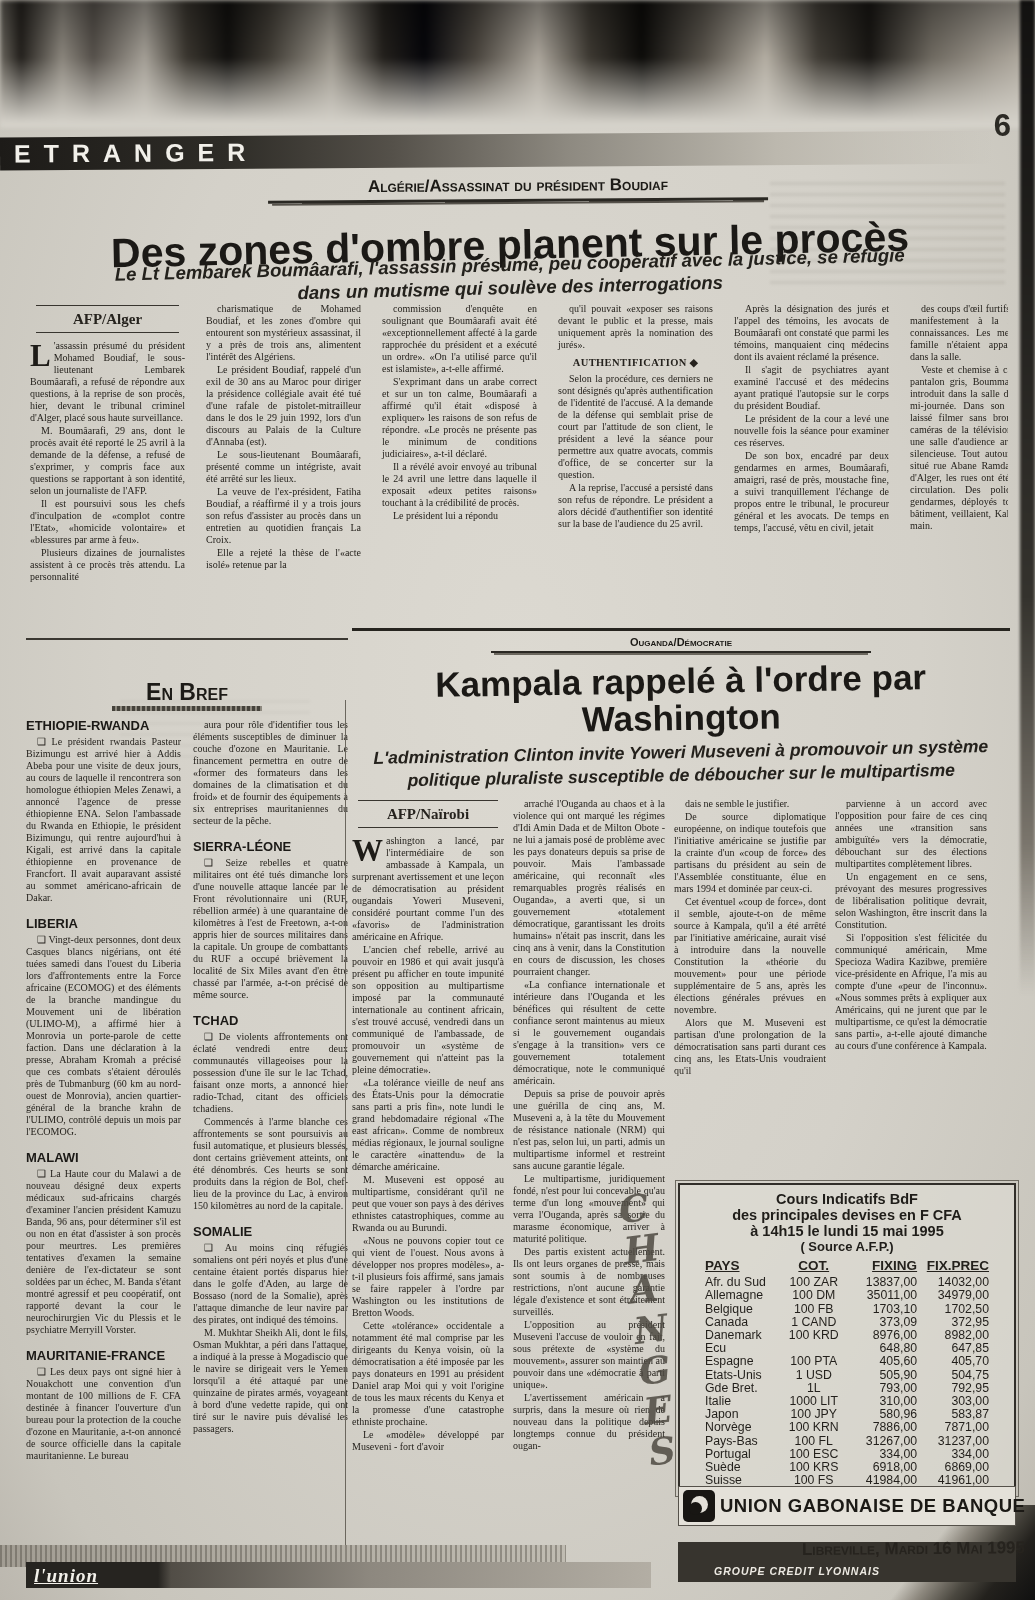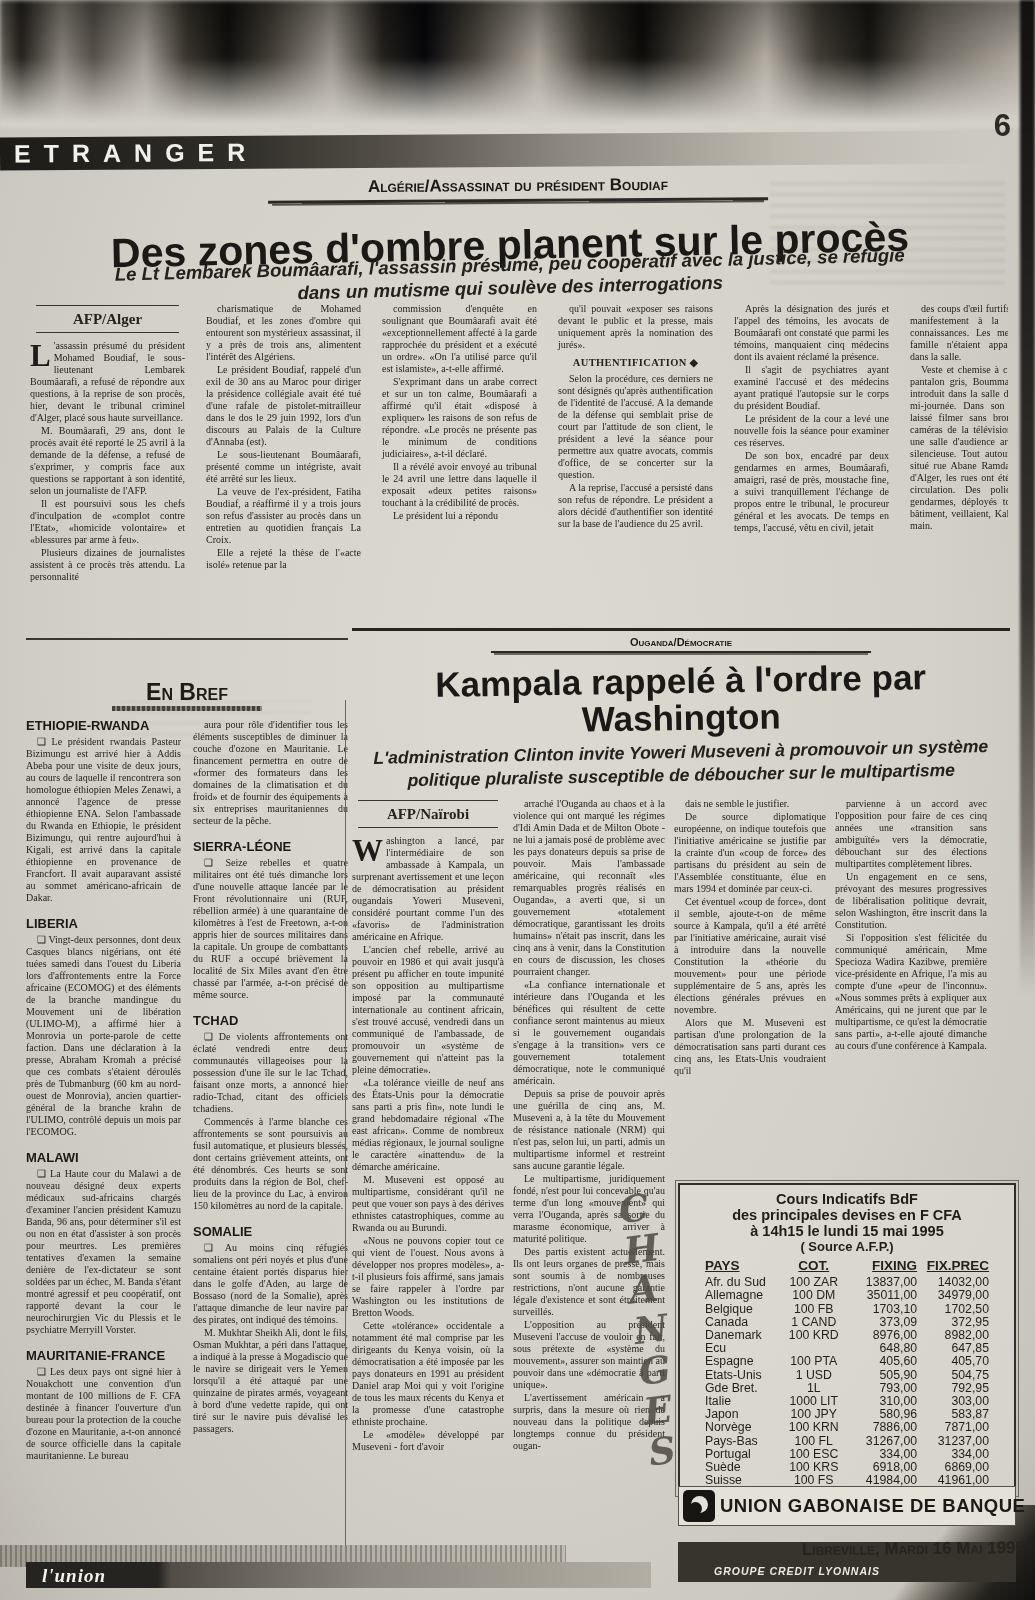--- a/index.html
+++ b/index.html
@@ -99,21 +99,21 @@
   .group-bar{background:#37342e;color:#ece9e2;font:italic 700 10.5px/1 "Liberation Sans",sans-serif;
     letter-spacing:1px;padding:24px 0 5px 36px;margin-top:16px;}
   
   .footer-hatch{position:absolute;top:1545px;left:0;width:566px;height:22px;
     background:repeating-linear-gradient(90deg,rgba(60,56,48,.35) 0 2px,rgba(60,56,48,0) 2px 5px),
                linear-gradient(90deg,#a29d93,#c0bcb2);}
   .footer-date{position:absolute;top:1540px;left:575px;width:450px;text-align:right;padding-right:8px;
     font:800 17px/1.2 "Liberation Sans",sans-serif;font-variant:small-caps;color:#26231e;transform:rotate(-.5deg);}
   .lunion-bar{position:absolute;top:1562px;left:26px;width:625px;height:26px;display:flex;align-items:center;
     background:linear-gradient(90deg,#262420 0 132px,#514d46 145px,#8d887f 55%,#b3aea4 100%);}
-  .lunion-bar span{color:#f3f1ea;font:italic 800 19px/1 "Liberation Serif",serif;padding-left:16px;letter-spacing:1px;}
+  .lunion-bar span{color:#f3f1ea;font:italic 800 19px/1 "Liberation Serif",serif;padding-left:8px;letter-spacing:1px;text-decoration:underline;}
 </style>
 </head>
 <body>
 
 <div class="page">
   <div class="scan-top"></div>
   <div class="right-bar"></div>
   <div class="corner-tear"></div>
   <div class="bleed b1"></div>
   <div class="bleed b2"></div>

